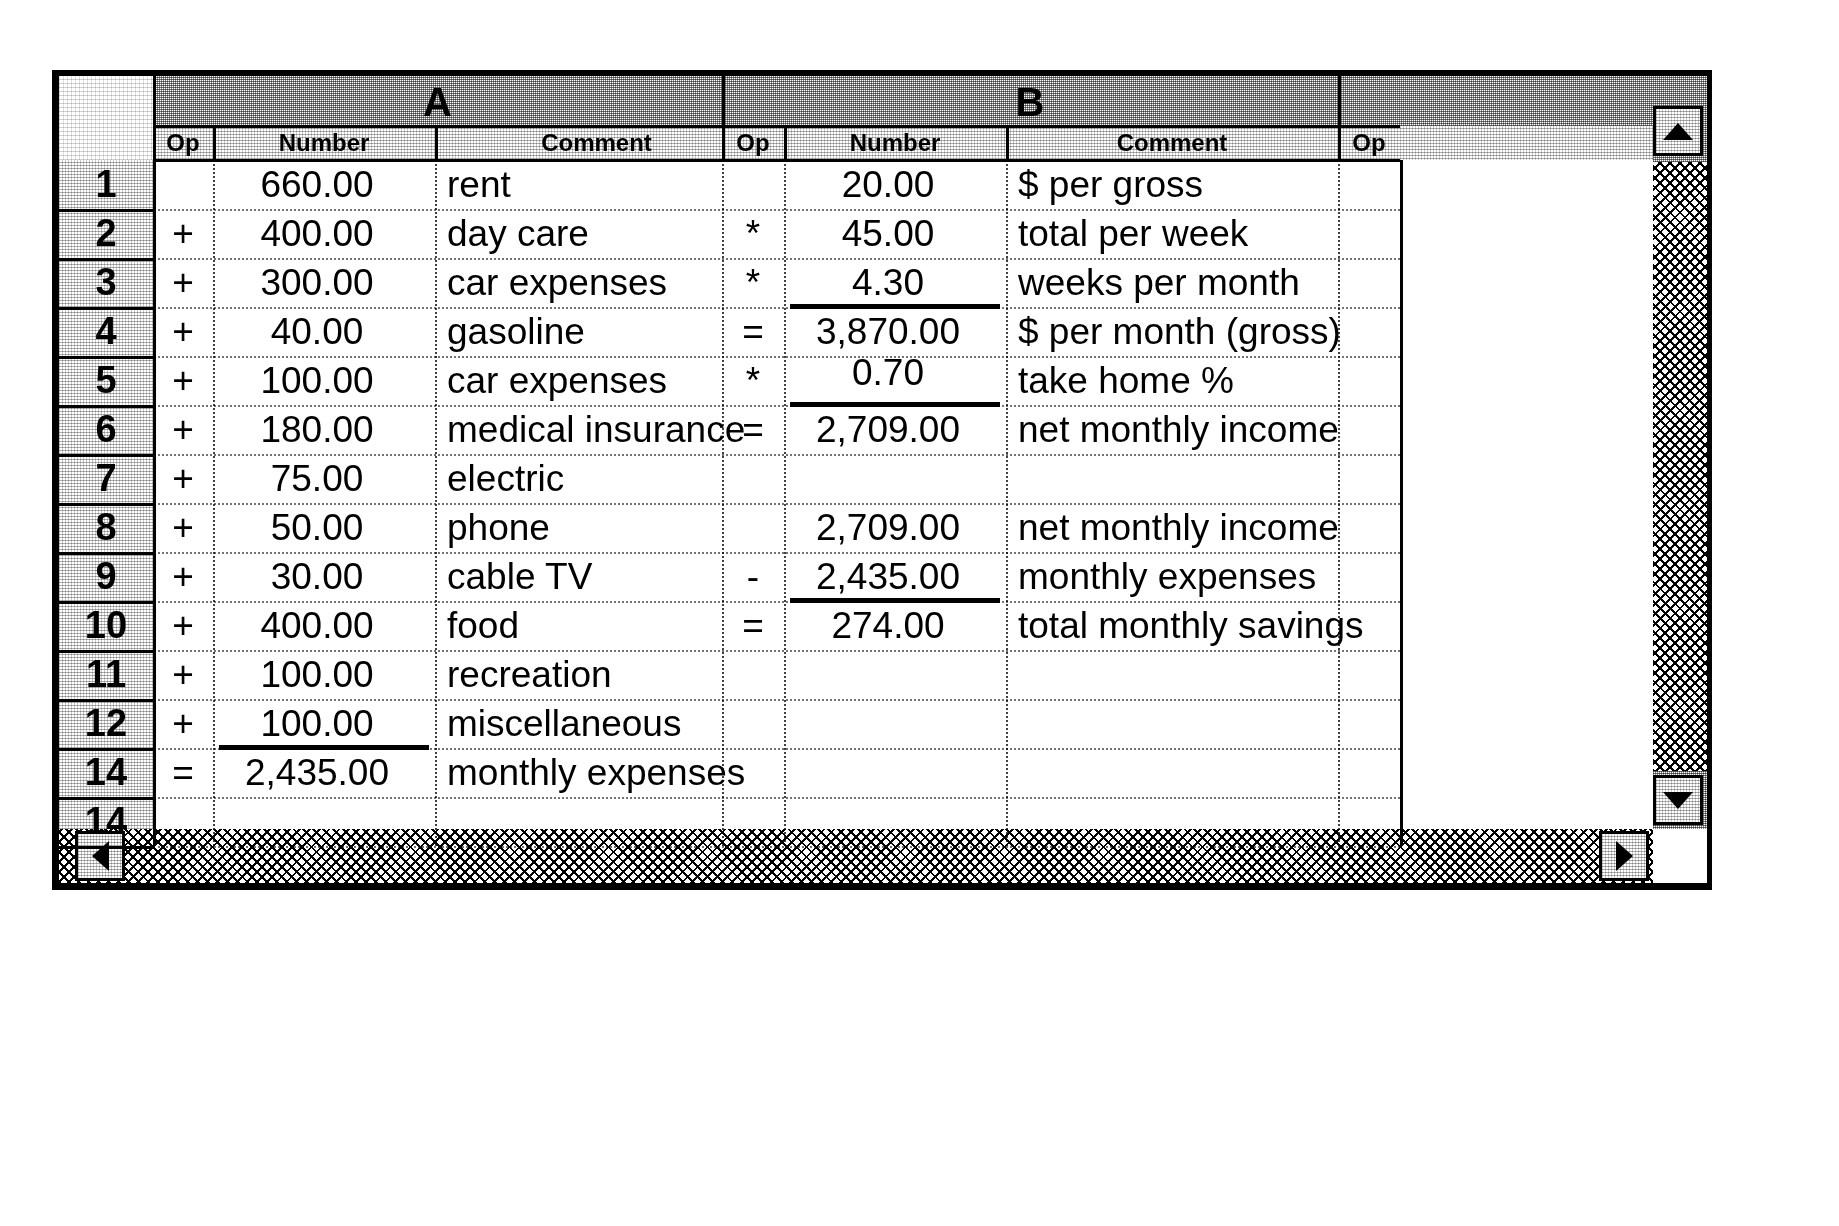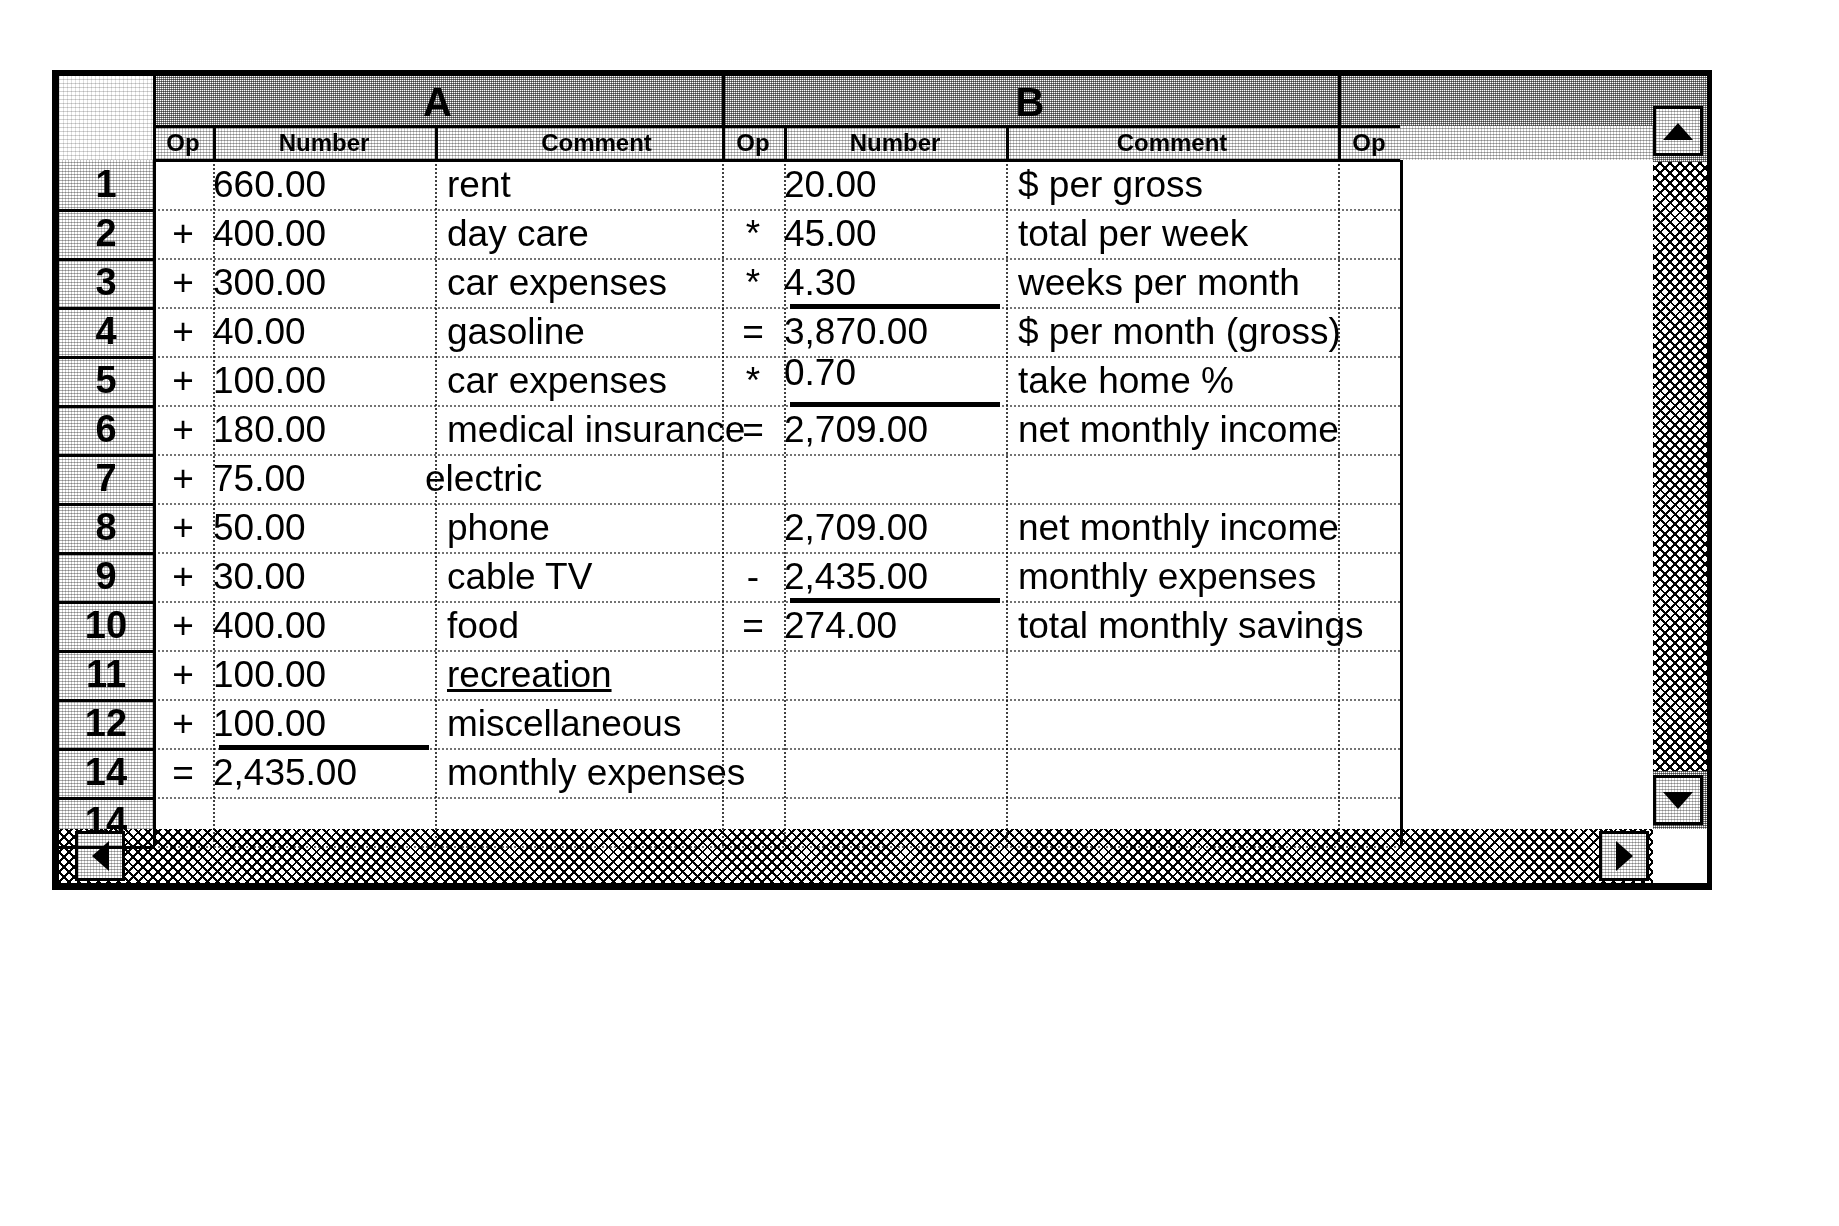--- a/index.html
+++ b/index.html
@@ -50,21 +50,21 @@
 
   
   #letterband{position:absolute;left:0;top:0;height:50px;right:0;}
   #subband{position:absolute;left:0;top:50px;height:34px;right:0;}
 
   .cellText{
     position:absolute;
     font-size:37px;color:#000;line-height:49px;
     white-space:nowrap;
   }
-  .num{text-align:left;}
+  .num{text-align:center;}
   .op{text-align:center;}
 
   
   .vsep{
     position:absolute;width:0;border-left:2px dotted rgba(0,0,0,.75);
   }
   .vsolid{position:absolute;width:0;border-left:3px solid #000;}
   .hsep{
     position:absolute;height:0;border-top:2px dotted rgba(0,0,0,.55);
   }
@@ -209,33 +209,33 @@
       <div class="cellText num" style="left:154px;top:231px;width:208px;">40.00</div>
       <div class="cellText" style="left:388px;top:231px;">gasoline</div>
       <div class="cellText op" style="left:94px;top:280px;width:60px;">+</div>
       <div class="cellText num" style="left:154px;top:280px;width:208px;">100.00</div>
       <div class="cellText" style="left:388px;top:280px;">car expenses</div>
       <div class="cellText op" style="left:94px;top:329px;width:60px;">+</div>
       <div class="cellText num" style="left:154px;top:329px;width:208px;">180.00</div>
       <div class="cellText" style="left:388px;top:329px;">medical insurance</div>
       <div class="cellText op" style="left:94px;top:378px;width:60px;">+</div>
       <div class="cellText num" style="left:154px;top:378px;width:208px;">75.00</div>
-      <div class="cellText" style="left:366px;top:378px;">electric</div>
+      <div class="cellText" style="left:388px;top:378px;">electric</div>
       <div class="cellText op" style="left:94px;top:427px;width:60px;">+</div>
       <div class="cellText num" style="left:154px;top:427px;width:208px;">50.00</div>
       <div class="cellText" style="left:388px;top:427px;">phone</div>
       <div class="cellText op" style="left:94px;top:476px;width:60px;">+</div>
       <div class="cellText num" style="left:154px;top:476px;width:208px;">30.00</div>
       <div class="cellText" style="left:388px;top:476px;">cable TV</div>
       <div class="cellText op" style="left:94px;top:525px;width:60px;">+</div>
       <div class="cellText num" style="left:154px;top:525px;width:208px;">400.00</div>
       <div class="cellText" style="left:388px;top:525px;">food</div>
       <div class="cellText op" style="left:94px;top:574px;width:60px;">+</div>
       <div class="cellText num" style="left:154px;top:574px;width:208px;">100.00</div>
-      <div class="cellText" style="left:388px;top:574px;text-decoration:underline;">recreation</div>
+      <div class="cellText" style="left:388px;top:574px;">recreation</div>
       <div class="cellText op" style="left:94px;top:623px;width:60px;">+</div>
       <div class="cellText num" style="left:154px;top:623px;width:208px;">100.00</div>
       <div class="cellText" style="left:388px;top:623px;">miscellaneous</div>
       <div class="cellText op" style="left:94px;top:672px;width:60px;">=</div>
       <div class="cellText num" style="left:154px;top:672px;width:208px;">2,435.00</div>
       <div class="cellText" style="left:388px;top:672px;">monthly expenses</div>
       <div class="cellText num" style="left:725px;top:84px;width:208px;">20.00</div>
       <div class="cellText" style="left:959px;top:84px;">$ per gross</div>
       <div class="cellText op" style="left:663px;top:133px;width:62px;">*</div>
       <div class="cellText num" style="left:725px;top:133px;width:208px;">45.00</div>

